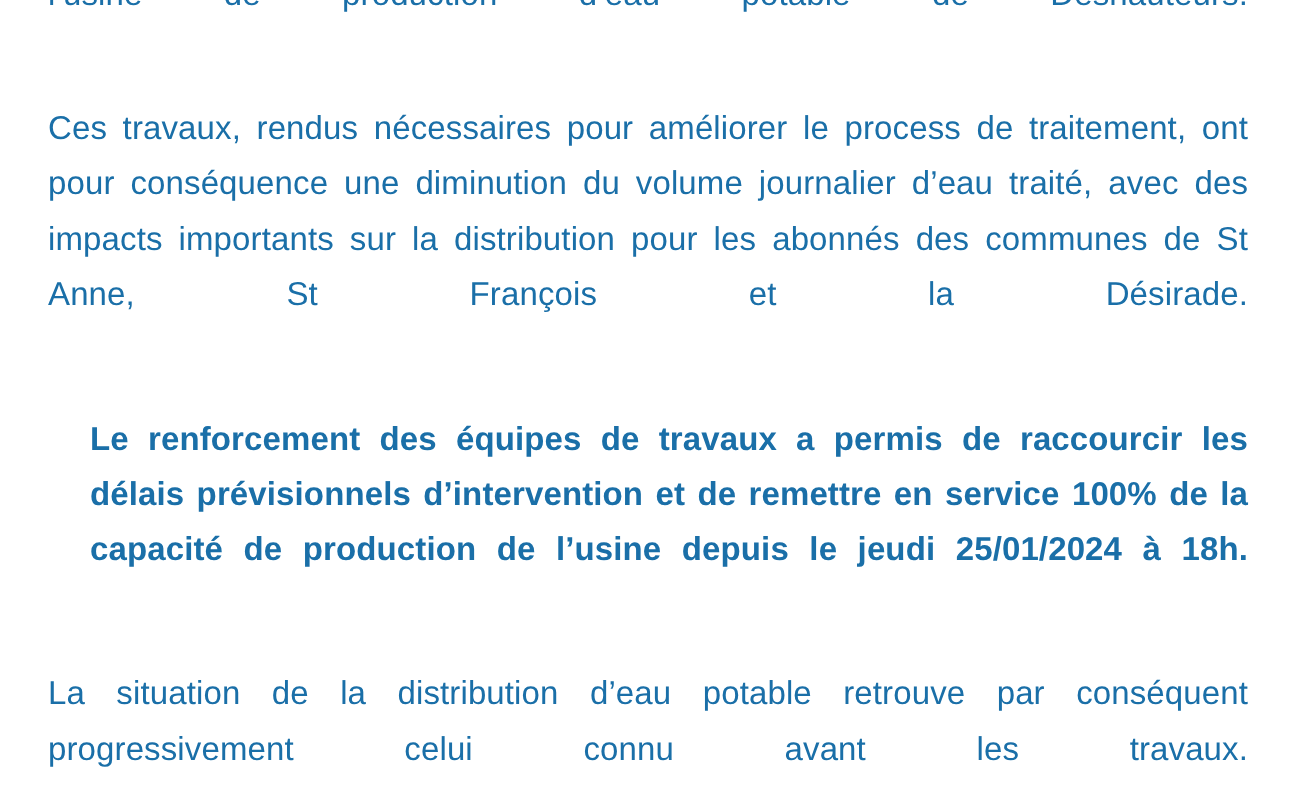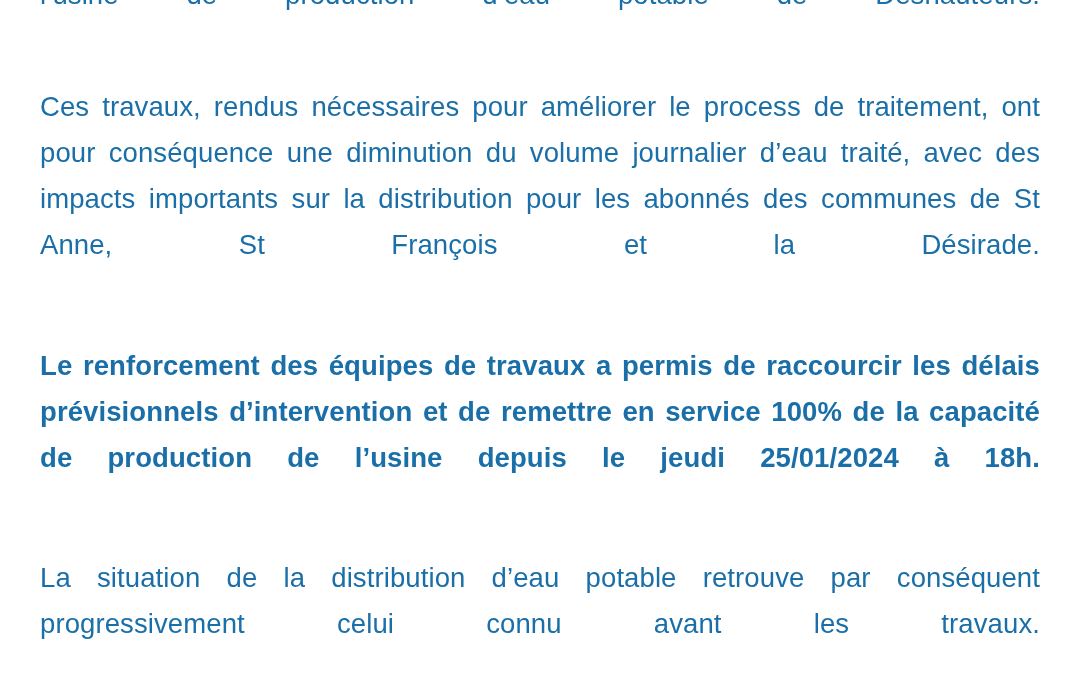--- a/index.html
+++ b/index.html
@@ -36,20 +36,21 @@
     font-weight: 500;
   }
   p.clipped-top {
     margin-bottom: 20px;
     overflow: hidden;
   }
   p.bold {
     font-weight: bold;
     color: #1a6fa8;
     margin-bottom: 28px;
+    margin-left: 35px;
   }
   .justify-helper::after {
     content: "";
     display: inline-block;
     width: 100%;
   }
 </style>
 </head>
 <body>
 

